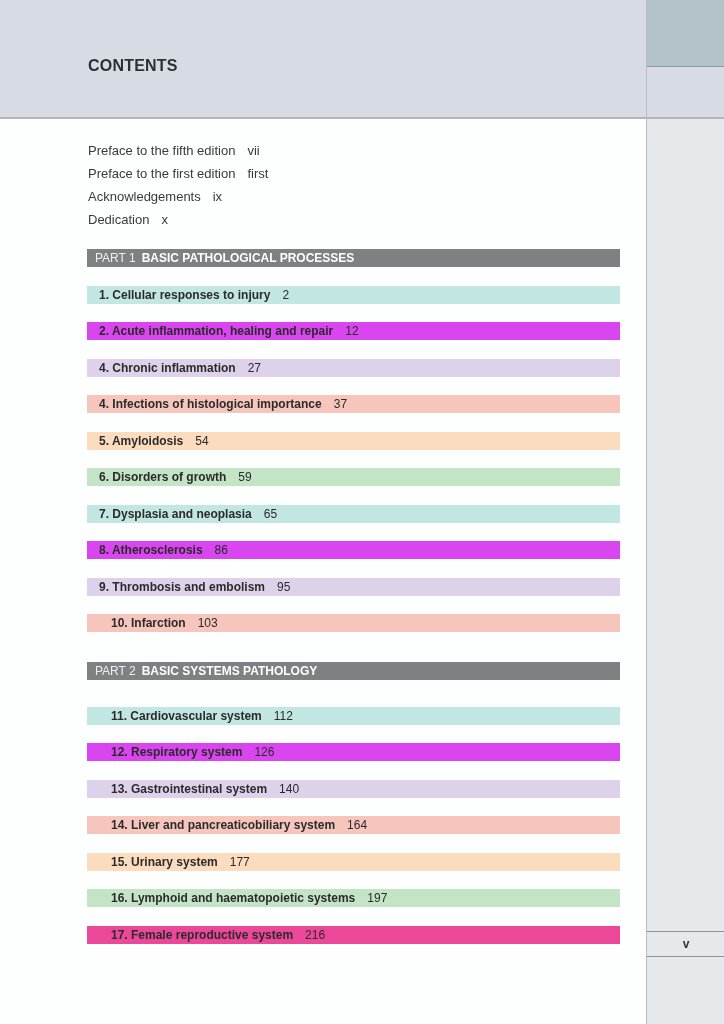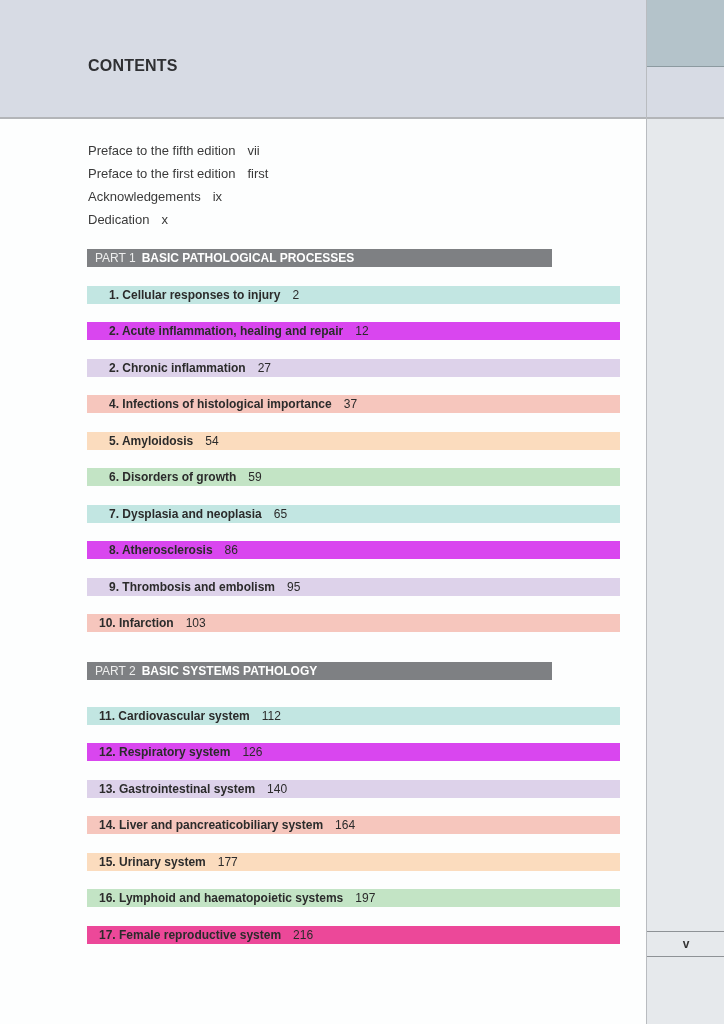--- a/index.html
+++ b/index.html
@@ -36,32 +36,32 @@
       text-align: center; line-height: 24px; font-size: 12px; font-weight: bold; color: #333;
     }
     .front-matter {
       position: absolute; left: 88px; top: 143px;
     }
     .fm-item {
       font-size: 13px; color: #3a3a3a; height: 23px; line-height: 16px;
     }
     .fm-page { margin-left: 12px; }
     .part-bar {
-      position: absolute; left: 87px; width: 465px; height: 18px;
+      position: absolute; left: 87px; width: 533px; height: 18px;
       background: #7e8083; color: #ffffff; font-size: 12px; line-height: 18px;
       padding-left: 8px; box-sizing: border-box;
     }
     .part-label { font-weight: normal; color: #eeeeee; margin-right: 6px; }
     .part-title { font-weight: bold; }
     .chapter {
       position: absolute; left: 87px; width: 533px; height: 18px;
       font-size: 12px; line-height: 18px; box-sizing: border-box;
-      padding-left: 22px; color: #2b2b2b;
+      padding-left: 12px; color: #2b2b2b;
     }
-    .chapter.two-digit { padding-left: 12px; }
+    .chapter.two-digit { padding-left: 24px; }
     .ch-title { font-weight: bold; }
     .ch-page { margin-left: 12px; font-weight: normal; }
     .c-teal { background: #c2e6e2; }
     .c-blue { background: #d946ef; }
     .c-lilac { background: #ddd2ea; }
     .c-salmon { background: #f6c6bd; }
     .c-peach { background: #fbdcbe; }
     .c-green { background: #c3e4c5; }
     .c-cyan { background: #ec4899; }
   </style>
@@ -97,21 +97,21 @@
   <span class="part-label">PART 1</span><span class="part-title">BASIC PATHOLOGICAL PROCESSES</span>
 </div>
 
 <div class="chapter c-teal" style="top:286px">
   <span class="ch-title">1. Cellular responses to injury</span><span class="ch-page">2</span>
 </div>
 <div class="chapter c-blue" style="top:322px">
   <span class="ch-title">2. Acute inflammation, healing and repair</span><span class="ch-page">12</span>
 </div>
 <div class="chapter c-lilac" style="top:359px">
-  <span class="ch-title">2. Chronic inflammation</span><span class="ch-page">27</span>
+  <span class="ch-title">4. Chronic inflammation</span><span class="ch-page">27</span>
 </div>
 <div class="chapter c-salmon" style="top:395px">
   <span class="ch-title">4. Infections of histological importance</span><span class="ch-page">37</span>
 </div>
 <div class="chapter c-peach" style="top:432px">
   <span class="ch-title">5. Amyloidosis</span><span class="ch-page">54</span>
 </div>
 <div class="chapter c-green" style="top:468px">
   <span class="ch-title">6. Disorders of growth</span><span class="ch-page">59</span>
 </div>

